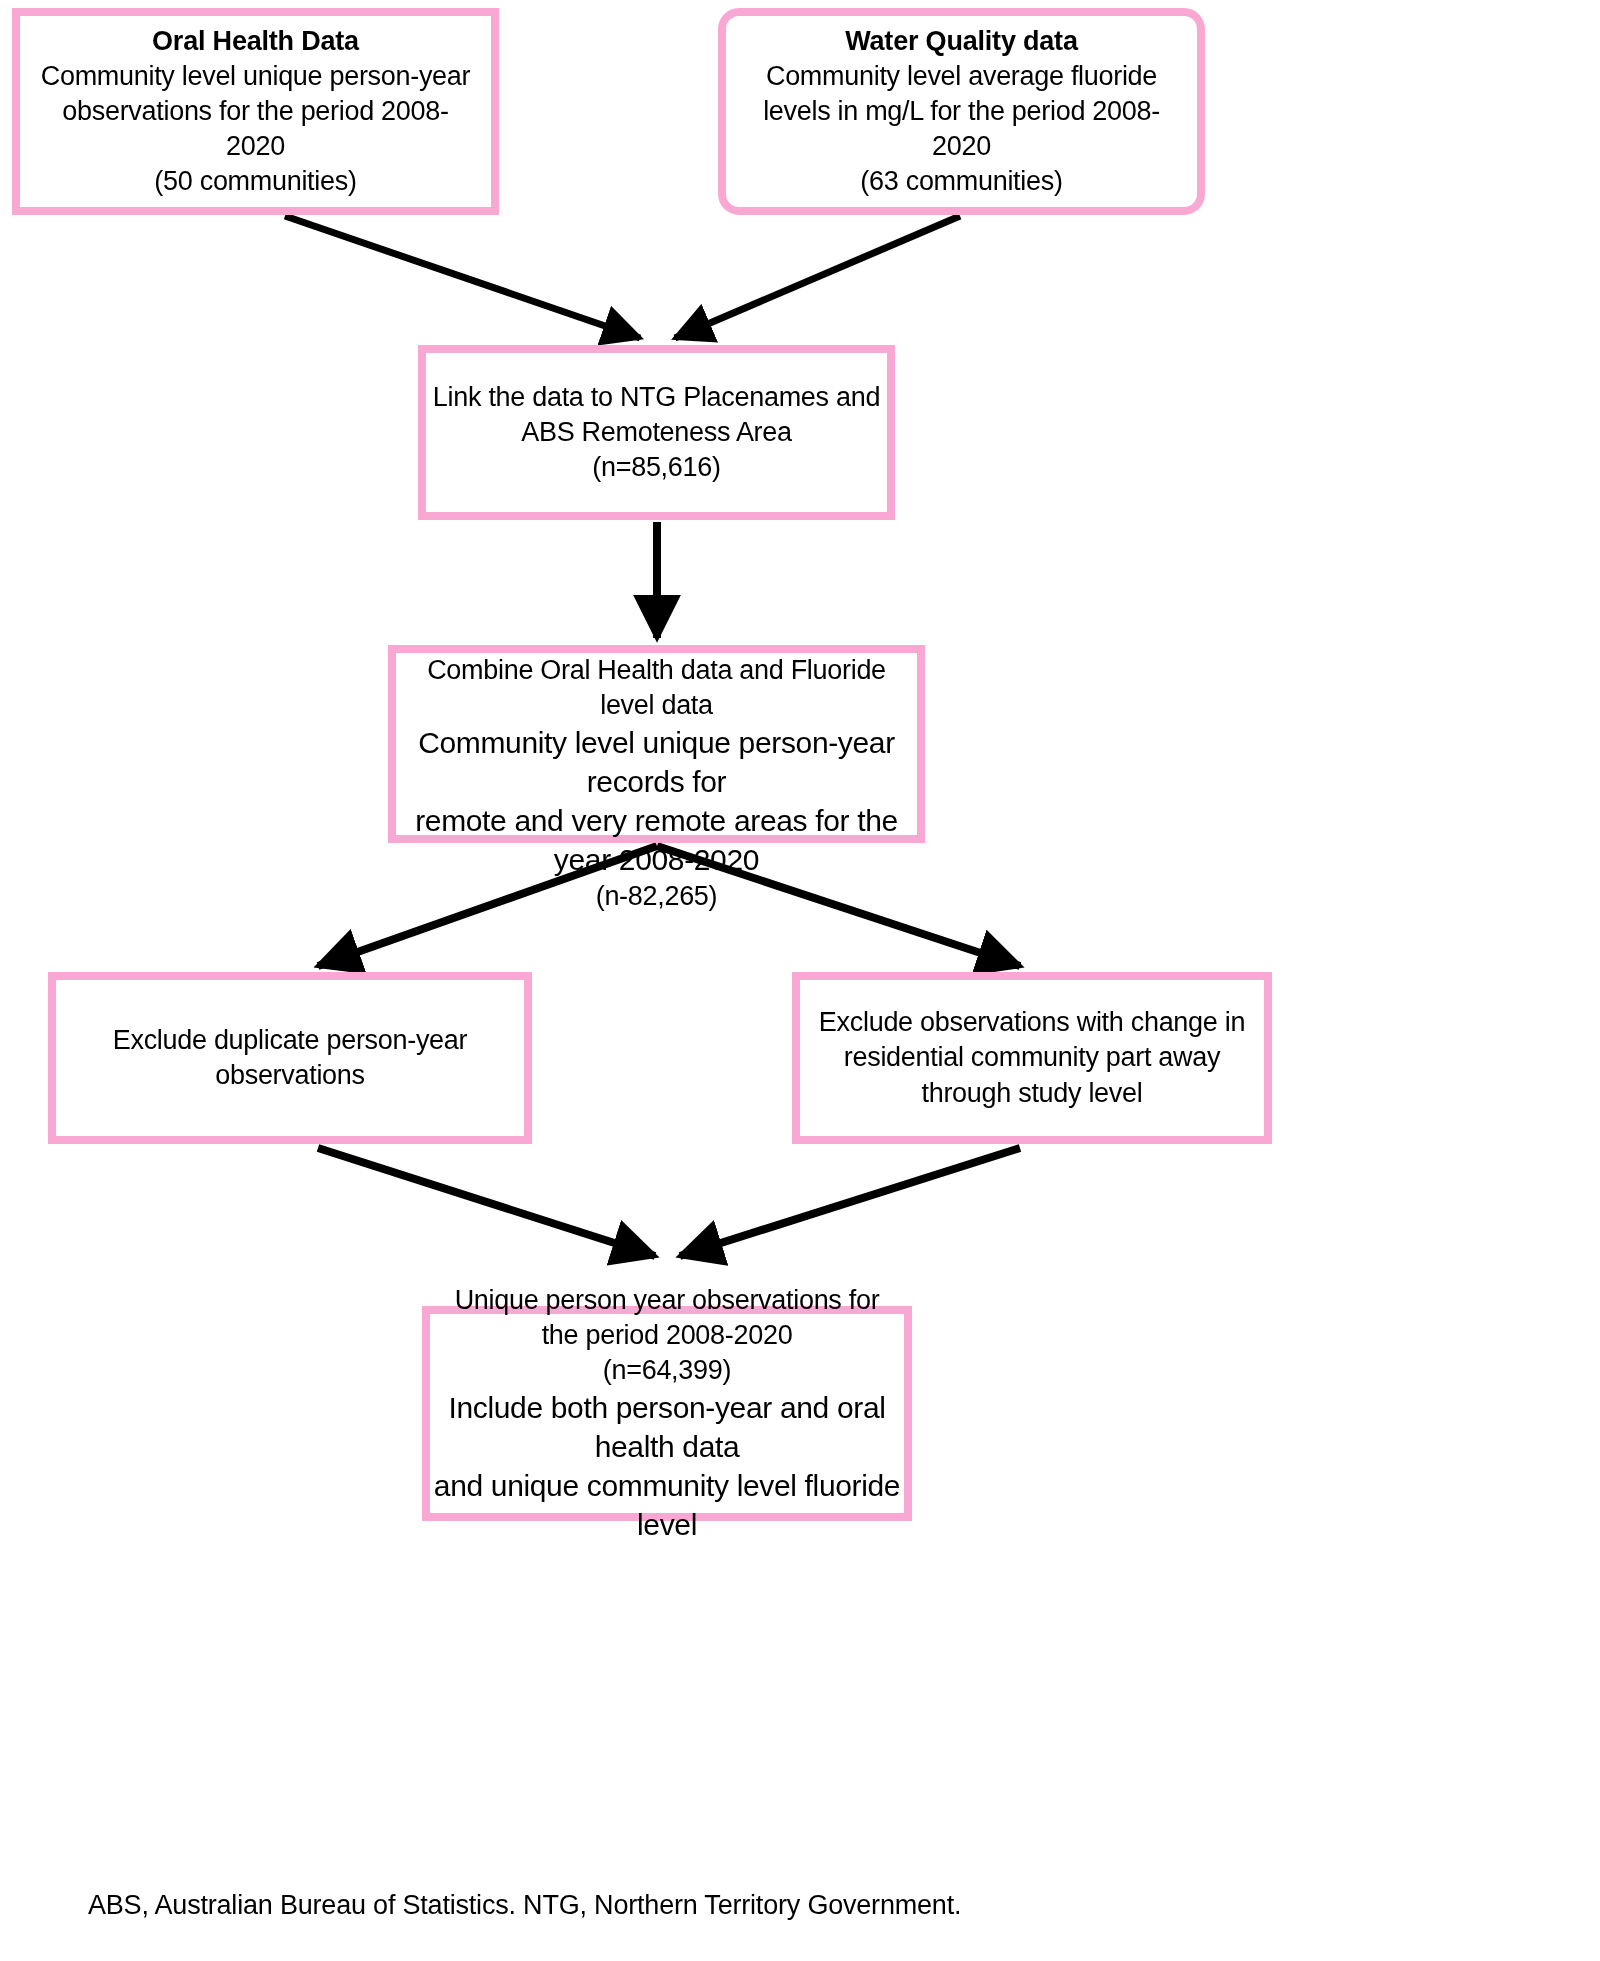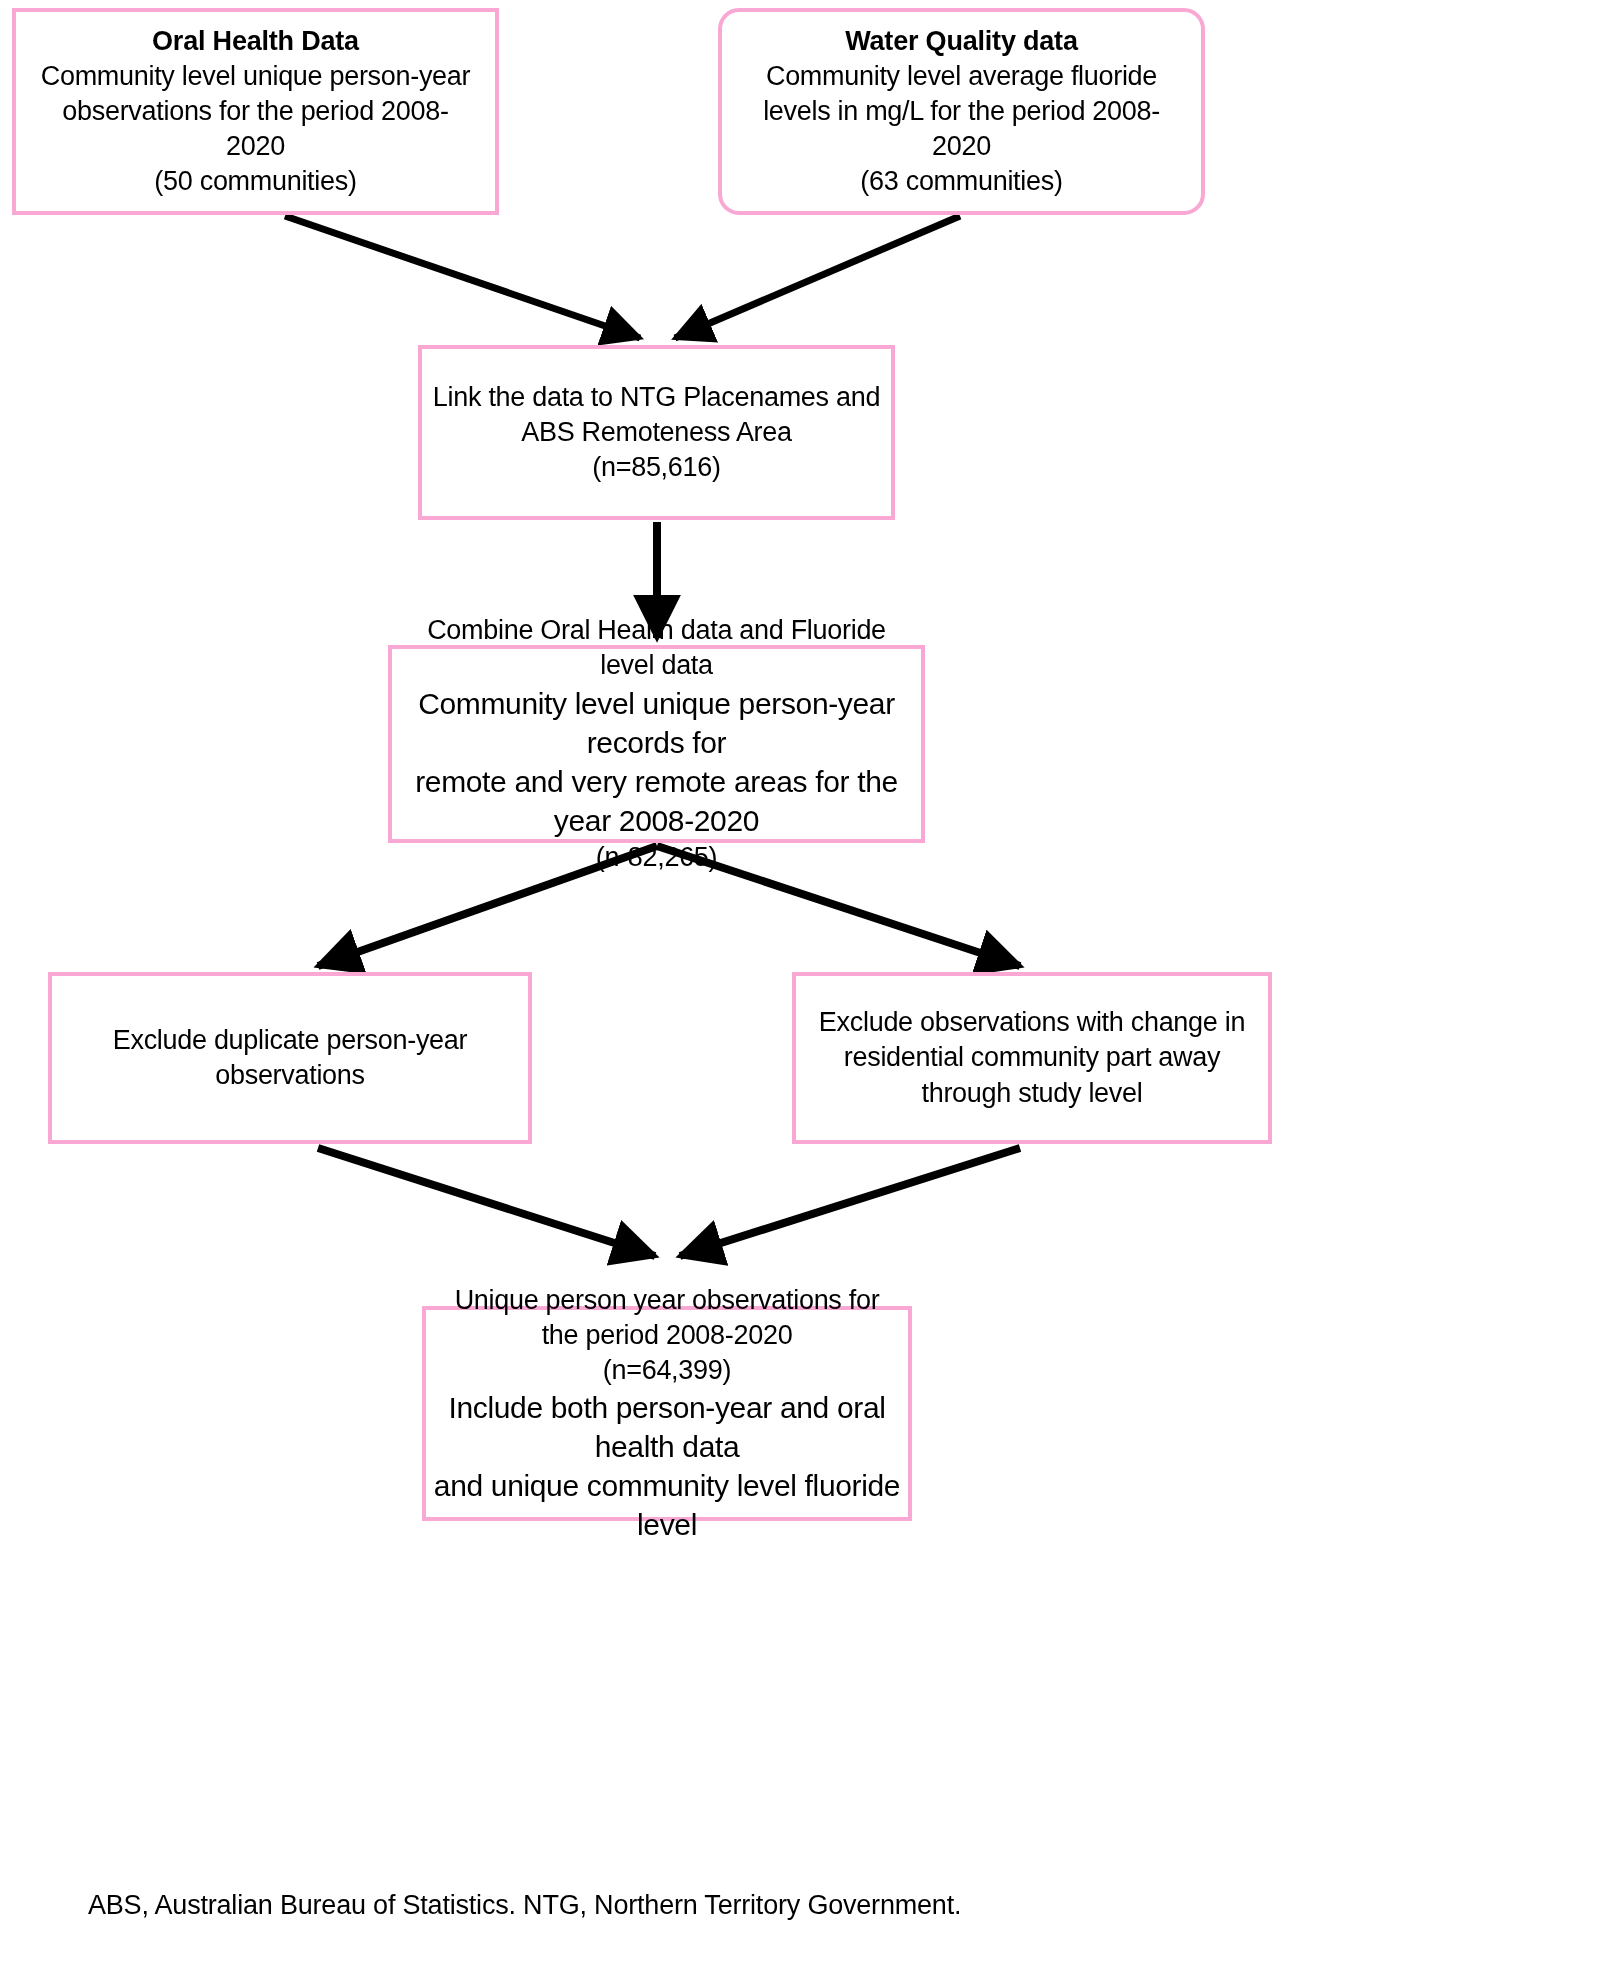--- a/index.html
+++ b/index.html
@@ -22,21 +22,21 @@
     position: absolute;
     left: 0;
     top: 0;
     width: 1600px;
     height: 1961px;
     pointer-events: none;
   }
   .node {
     position: absolute;
     box-sizing: border-box;
-    border: 4px solid #f9a8d4;
+    border: 8px solid #f9a8d4;
     background: #ffffff;
     display: flex;
     flex-direction: column;
     align-items: center;
     justify-content: center;
     text-align: center;
     z-index: 2;
   }
   .node .ln {
     display: block;
@@ -64,21 +64,21 @@
     left: 88px;
     top: 1890px;
     font-size: 27px;
     letter-spacing: -0.2px;
     white-space: nowrap;
   }
   
   #node-oral-health     { left: 12px;   top: 8px;    width: 487px;  height: 207px; }
   #node-water-quality   { left: 718px;  top: 8px;    width: 487px;  height: 207px; border-radius: 21px; }
   #node-link-data       { left: 418px;  top: 345px;  width: 477px;  height: 175px; }
-  #node-combine         { left: 388px;  top: 645px;  width: 537px;  height: 198px; }
+  #node-combine         { left: 388px;  top: 645px;  width: 537px;  height: 198px; justify-content: space-between; }
   #node-exclude-dup     { left: 48px;   top: 972px;  width: 484px;  height: 172px; }
   #node-exclude-change  { left: 792px;  top: 972px;  width: 480px;  height: 172px; }
   #node-final           { left: 422px;  top: 1306px; width: 490px;  height: 215px; }
 </style>
 </head>
 <body>
 
 <div id="canvas">
 
   <svg id="edges" viewBox="0 0 1600 1961" width="1600" height="1961" xmlns="http://www.w3.org/2000/svg">

